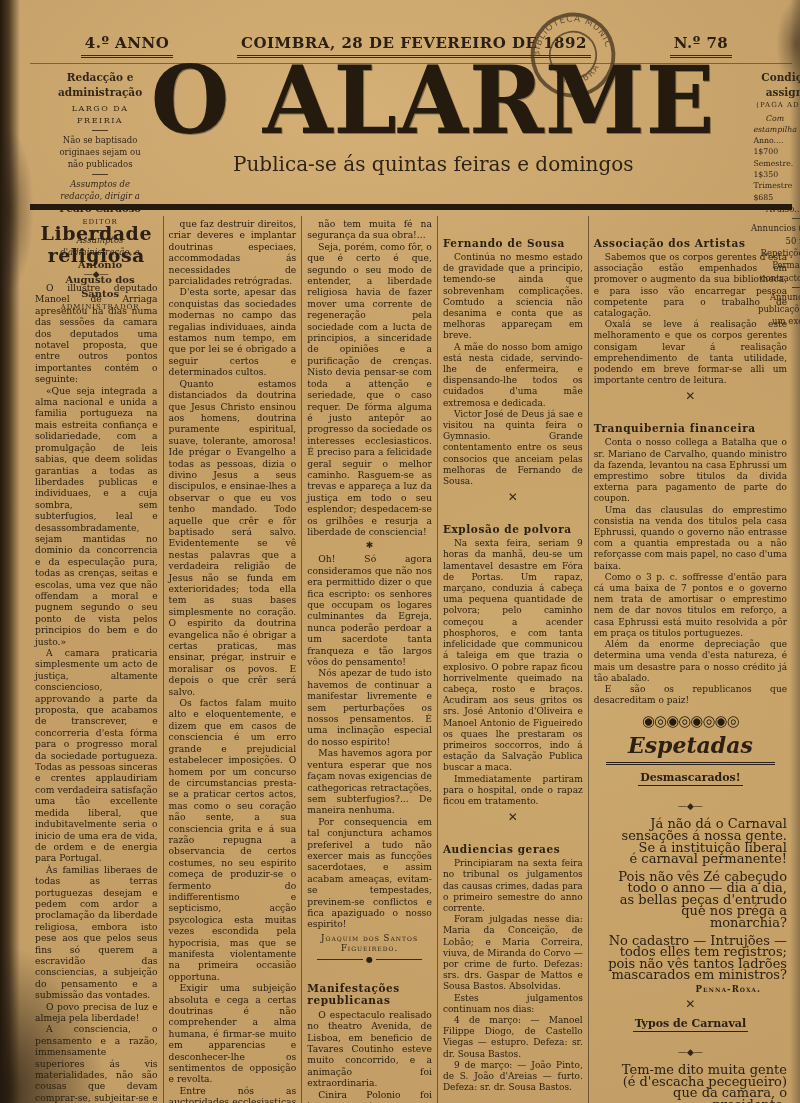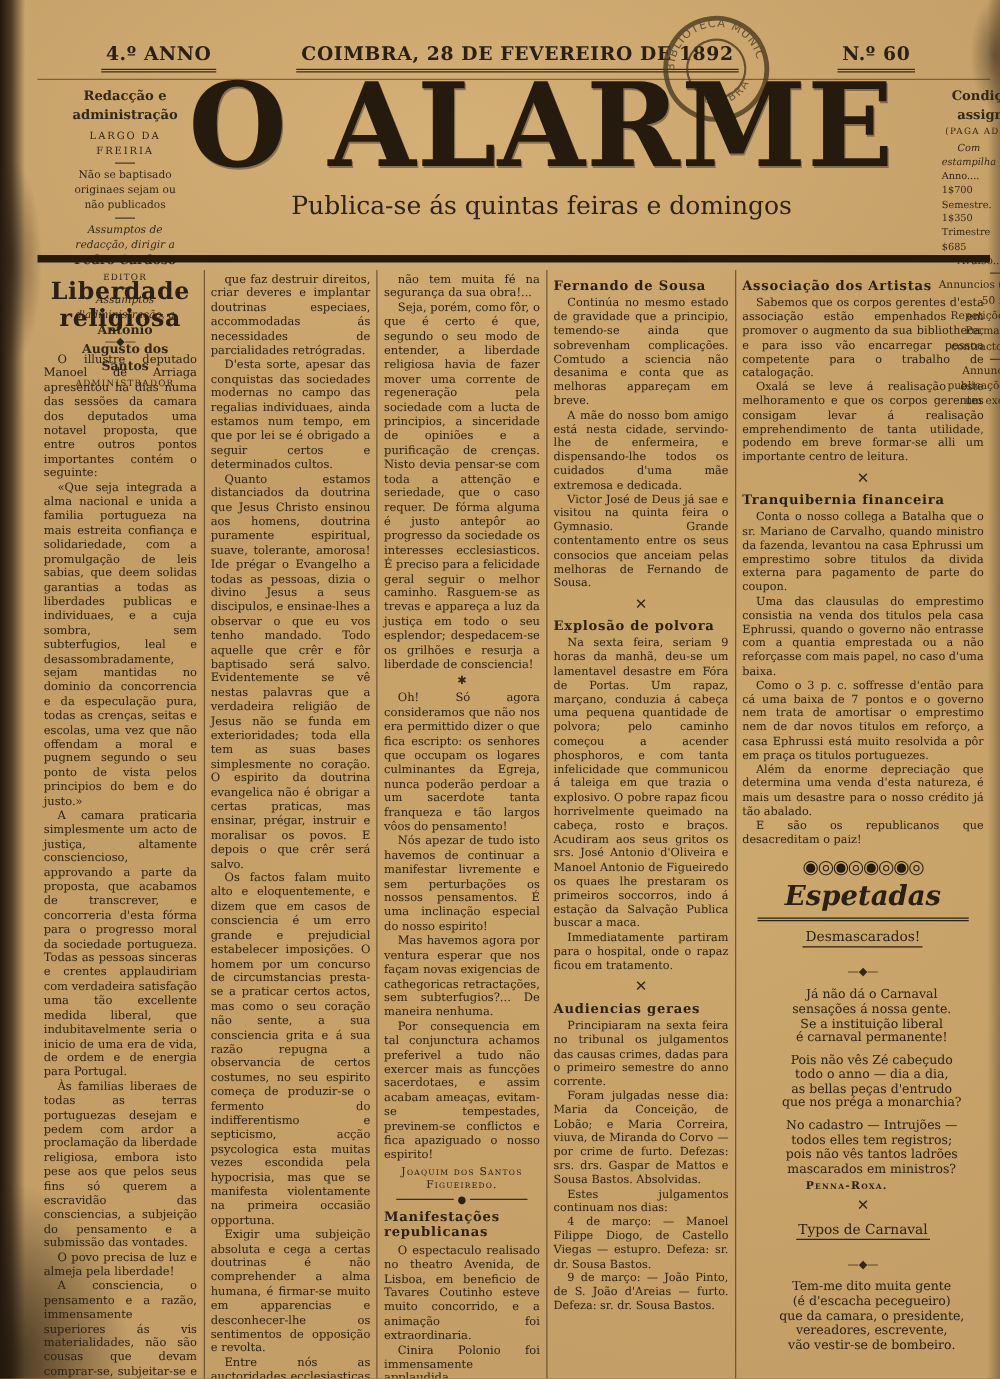--- a/index.html
+++ b/index.html
@@ -50,44 +50,44 @@
   .black-bar{position:absolute;top:204px;left:30px;right:8px;height:6px;background:#241a0e;}
 
   
   .cols{position:absolute;top:216px;left:30px;right:8px;bottom:0;display:flex;overflow:hidden;}
   .col{overflow:hidden;padding:2px 5px 0;box-sizing:border-box;}
   .col + .col{border-left:1px solid rgba(52,38,22,.6);}
   .c1{width:17.4%;}.c2{width:18.2%;}.c3{width:17.8%;}.c4{width:19.8%;}.c5{flex:1;}
   .para{margin:0;font-size:9.2px;line-height:11.4px;text-align:justify;text-indent:11px;}
   .c4 .para,.c5 .para{font-size:9px;line-height:11.2px;}
   .lead-head{font-size:19px;font-weight:bold;text-align:center;margin:4px 0 0;letter-spacing:.5px;}
-  .art-head{font-size:10.5px;font-weight:bold;margin:5px 0 3px;letter-spacing:.6px;}
+  .art-head{font-size:10.5px;font-weight:bold;margin:19px 0 3px;letter-spacing:.6px;}
   .orn{ text-align:center;font-size:9px;line-height:12px;margin:2px 0;color:#33261a;}
   .orn-cross{font-size:12px;line-height:14px;margin:3px 0;}
   .sig{font-size:8.6px;text-align:center;font-variant:small-caps;letter-spacing:1px;margin:3px 0;}
-  .sig-right{text-align:center;padding-right:26px;font-weight:bold;}
+  .sig-right{text-align:right;padding-right:26px;font-weight:bold;}
   .dotrule{display:flex;align-items:center;margin:4px 10px;}
   .dotrule::before,.dotrule::after{content:"";flex:1;border-top:1px solid #3a2c18;}
   .dotrule span{padding:0 3px;font-size:8px;line-height:6px;}
   .chain{text-align:center;font-size:15px;letter-spacing:-1px;font-weight:bold;margin:6px 0 2px;color:#241a0e;}
   .mag-head{font-style:italic;font-weight:bold;font-size:22px;text-align:center;margin:2px 12px 0;
     border-bottom:3px double #2b2013;padding-bottom:4px;}
-  .poem-head{font-size:11px;font-weight:normal;text-align:center;margin:6px 0 16px;}
+  .poem-head{font-size:11px;font-weight:bold;text-align:center;margin:6px 0 16px;}
   .poem-head .u{border-bottom:1px solid #2b2013;padding:0 2px 1px;}
-  .stanza{margin:6px 0 0 14px;font-size:10px;line-height:11.6px;white-space:pre-line;text-align:center;text-indent:0;}
+  .stanza{margin:6px 0 0 14px;font-size:13px;line-height:11.6px;white-space:pre-line;text-align:right;text-indent:0;}
 </style>
 </head>
 <body>
 
 <div class="page">
 
   <div class="topline">
     <div class="cell tl-anno"><span class="tl-u">4.º ANNO</span></div>
     <div class="cell tl-date"><span class="tl-u">COIMBRA, 28 DE FEVEREIRO DE 1892</span></div>
-    <div class="cell tl-issue"><span class="tl-u">N.º 60</span></div>
+    <div class="cell tl-issue"><span class="tl-u">N.º 78</span></div>
   </div>
   <div class="header-rule"></div>
 
   <div class="stamp">
     <svg viewBox="0 0 100 100" width="86" height="86">
       <circle cx="50" cy="50" r="47" fill="none" stroke="#4d3b24" stroke-width="4.5"></circle>
       <circle cx="50" cy="50" r="27" fill="none" stroke="#4d3b24" stroke-width="2"></circle>
       <defs>
         <path id="arcTop" d="M 11,50 A 39,39 0 1 1 89,50"></path>
         <path id="arcBot" d="M 17,50 A 33,33 0 0 0 83,50"></path>

